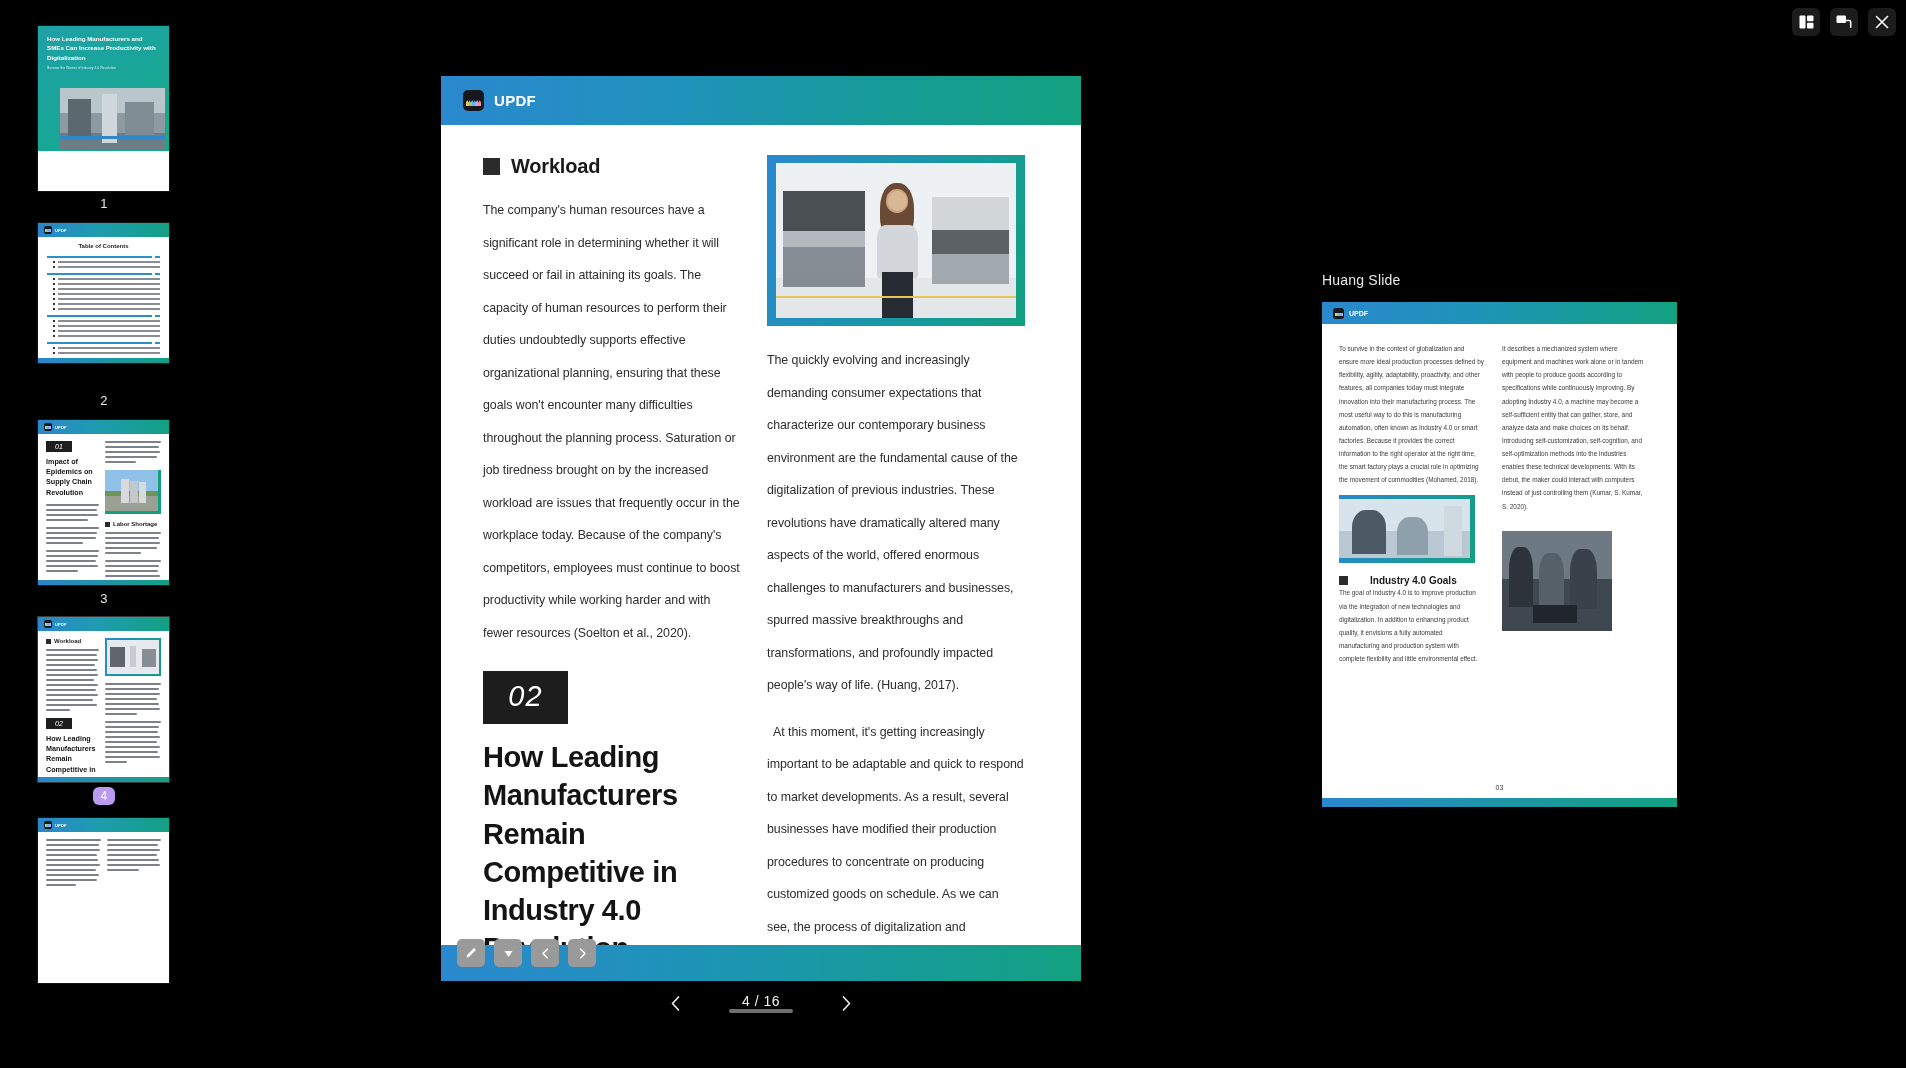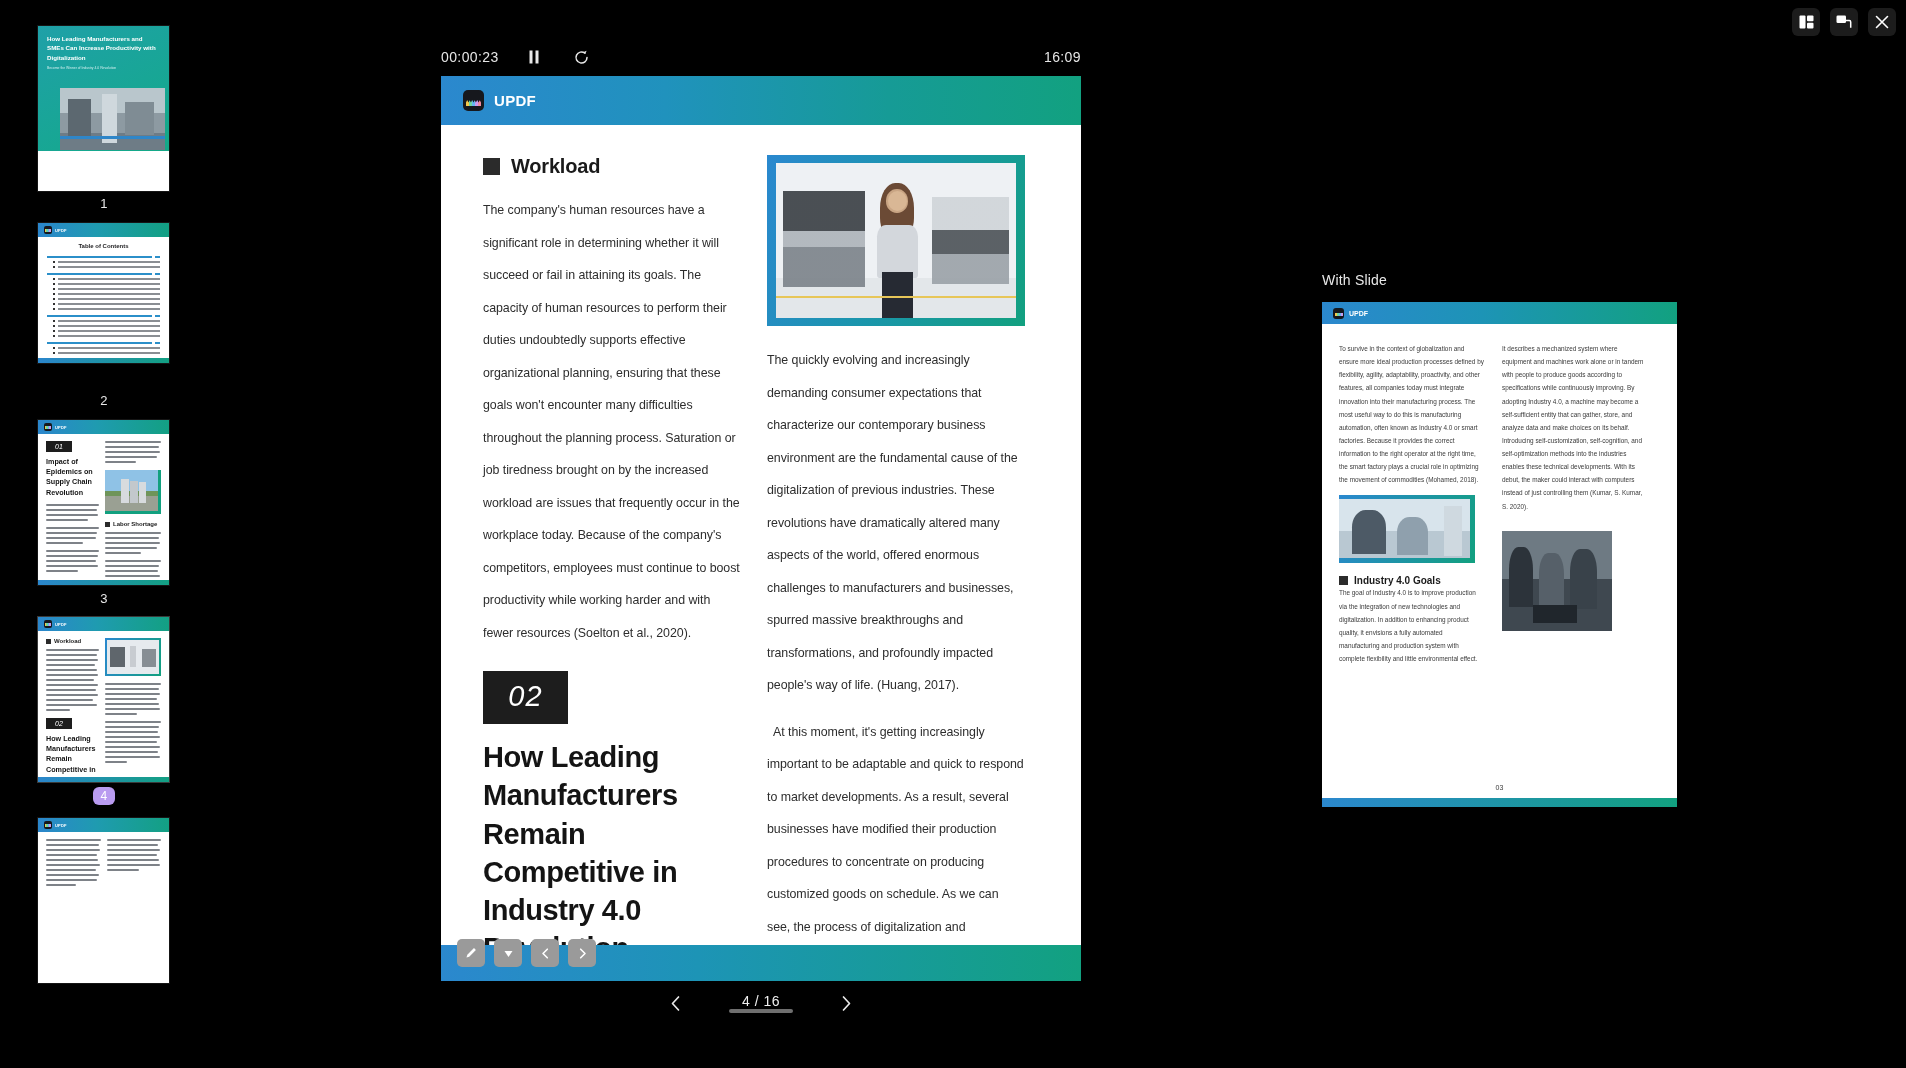--- a/index.html
+++ b/index.html
@@ -193,21 +193,21 @@
   .ns-logo i { position: absolute; bottom: 3px; left: 1.5px; width: 8px; height: 3px;
     background: linear-gradient(90deg,#f2c84b 0 25%,#6fd6a0 25% 50%,#65b6f0 50% 75%,#c99cf0 75% 100%); }
   .ns-logo-text { color: #fff; font-size: 7px; font-weight: 700; }
   .ns-body { display: flex; gap: 18px; padding: 18px 17px 0 17px; }
   .ns-col { width: 145px; }
   .ns-p { font-size: 6.4px; line-height: 2.05; color: #3a3a3a; margin-bottom: 9px; }
   .ns-photo { width: 136px; height: 68px; padding: 4px 5px 5px 0;
     background: linear-gradient(110deg,#2a88cf,#12a07f); margin: 6px 0 12px 0; }
   .ns-photo-inner { width: 100%; height: 100%; background: #dde6ec; position: relative; overflow: hidden; }
   .ns-photo2 { width: 110px; height: 100px; background: #6c7479; margin-top: 18px; position: relative; overflow: hidden; }
-  .ns-head { display: flex; align-items: center; gap: 6px; }
+  .ns-head { display: flex; align-items: center; gap: 22px; }
   .ns-sq { width: 9px; height: 9px; background: #2b2b2b; }
   .ns-title { font-size: 10px; font-weight: 700; color: #1a1a1a; }
   .ns-foot { position: absolute; left: 0; bottom: 0; width: 355px; height: 9px;
     background: linear-gradient(90deg,#2b88ce,#12a180); }
   .ns-pageno { position: absolute; left: 0; bottom: 16px; width: 355px;
     text-align: center; font-size: 7px; color: #3a3a3a; }
 </style>
 </head>
 <body>
 
@@ -492,36 +492,20 @@
           <div class="mini-p" style="width:98%"></div>
             <div class="mini-p" style="width:92%"></div>
           <div class="mini-p" style="width:97%"></div>
             <div class="mini-p" style="width:99%"></div>
           <div class="mini-p" style="width:60%"></div>
         </div>
       </div>
     </div>
   </div>
 
-  <div class="timer-row">
-    <span class="timer-time">00:00:23</span>
-    <span class="timer-btn">
-      <svg width="12" height="14" viewBox="0 0 12 14">
-        <rect x="1.5" y="0.5" width="3" height="13" fill="#e8e8e8"></rect>
-        <rect x="7.5" y="0.5" width="3" height="13" fill="#e8e8e8"></rect>
-      </svg>
-    </span>
-    <span class="timer-btn">
-      <svg width="15" height="15" viewBox="0 0 15 15">
-        <path d="M13 7.5a5.5 5.5 0 1 1-2.1-4.33" stroke="#e8e8e8" stroke-width="1.5" fill="none" stroke-linecap="round"></path>
-        <path d="M12.6 0.8 L11.4 3.6 L8.6 2.6 Z" fill="#e8e8e8"></path>
-      </svg>
-    </span>
-    <span class="clock">16:09</span>
-  </div>
 
   <div class="slide">
     <div class="slide-header">
       <span class="updf-logo">
           <i></i>
         </span>
       <span class="updf-text">UPDF</span>
     </div>
 
     <div class="slide-body">
@@ -600,21 +584,21 @@
       </span>
     </div>
     <div class="nav-arrow">
       <svg width="16" height="17" viewBox="0 0 16 17">
         <path d="M5.5 2 L11.5 8.5 L5.5 15" stroke="#e8e8e8" stroke-width="1.7" fill="none" stroke-linecap="round" stroke-linejoin="round"></path>
       </svg>
     </div>
   </div>
 
   <div class="next-panel">
-    <div class="next-label">With Slide</div>
+    <div class="next-label">Huang Slide</div>
     <div class="next-slide">
       <div class="ns-bar">
         <span class="ns-logo">
             <i></i>
           </span>
         <span class="ns-logo-text">UPDF</span>
       </div>
       <div class="ns-body">
         <div class="ns-col">
           <p class="ns-p">To survive in the context of globalization and ensure more ideal production processes defined by flexibility, agility, adaptability, proactivity, and other features, all companies today must integrate innovation into their manufacturing process. The most useful way to do this is manufacturing automation, often known as Industry 4.0 or smart factories. Because it provides the correct information to the right operator at the right time, the smart factory plays a crucial role in optimizing the movement of commodities (Mohamed, 2018).</p>

